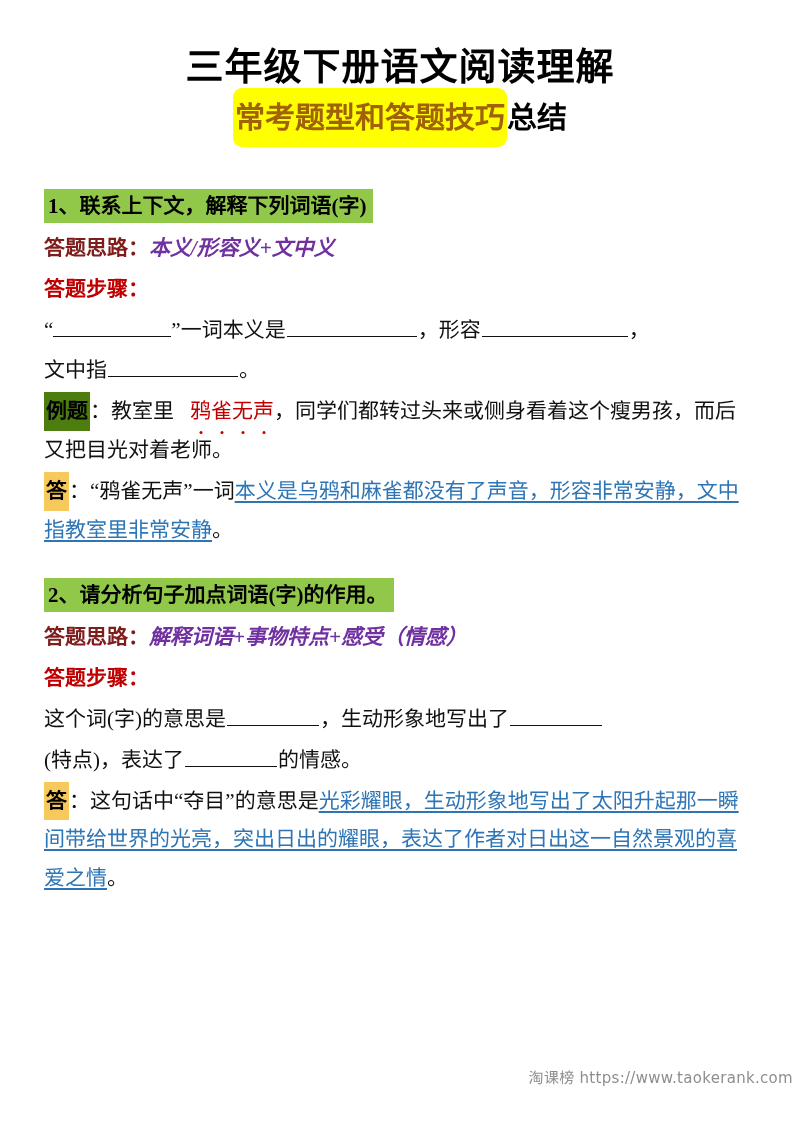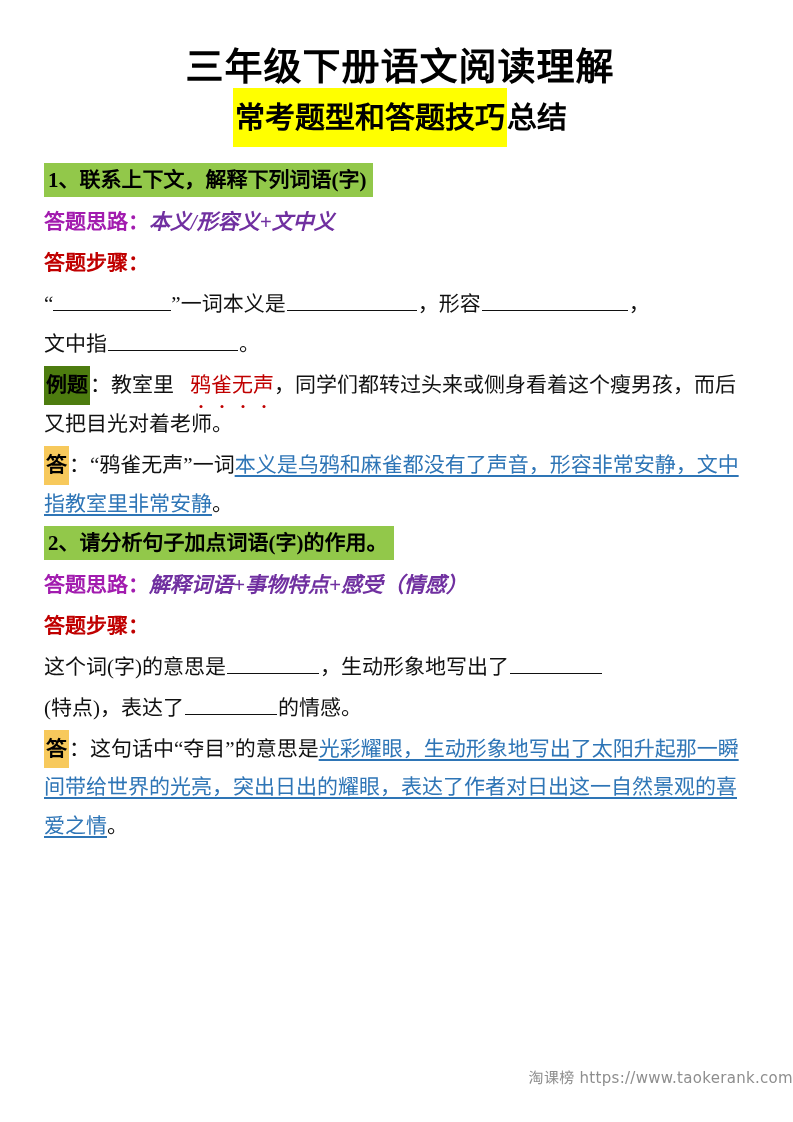--- a/index.html
+++ b/index.html
@@ -47,50 +47,51 @@
   .subtitle-row {
     text-align: center;
     font-size: 30px;
     font-weight: bold;
     line-height: 1.3;
     margin: 0 0 26px 0;
     white-space: nowrap;
   }
   .hl-yellow {
     background: #ffff00;
-    color: #000000;
+    color: #a16207;
     padding: 13px 2px;
+    border-radius: 9px;
   }
   .subtitle-tail {
     color: #000000;
   }
 
   
   .sec-heading {
     display: inline-block;
     background: #92c84a;
     color: #000000;
     font-size: 21px;
     font-weight: bold;
     line-height: 1.45;
     padding: 2px 6px 2px 4px;
-    margin: 0 0 6px 0;
+    margin: 26px 0 6px 0;
     white-space: nowrap;
   }
 
   .line {
     font-size: 21px;
     line-height: 1.85;
     margin: 2px 0;
     color: #111111;
     word-break: break-all;
   }
   .line.tight { margin: 0; }
 
-  .lbl-black { color: #a21caf; font-weight: bold; text-align: center; }
+  .lbl-black { color: #7f1d1d; font-weight: bold; text-align: center; }
   .txt-purple { color: #7030a0; font-weight: bold; font-style: italic; }
   .txt-red-bold { color: #c00000; font-weight: bold; }
 
   
   .dotted {
     color: #c00000;
     position: relative;
     display: inline-block;
     margin-left: 16px;
   }

